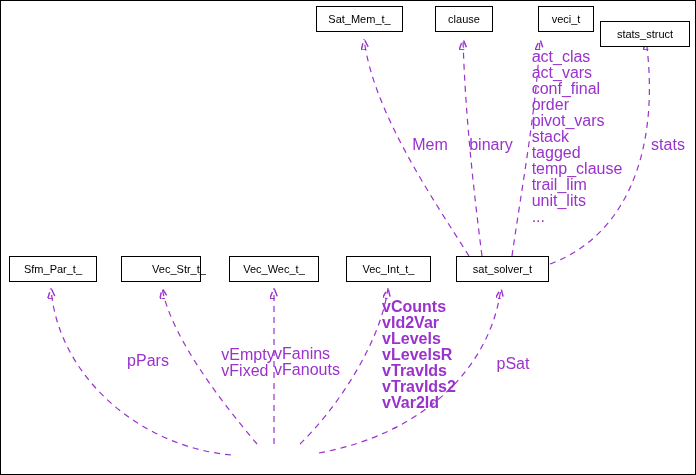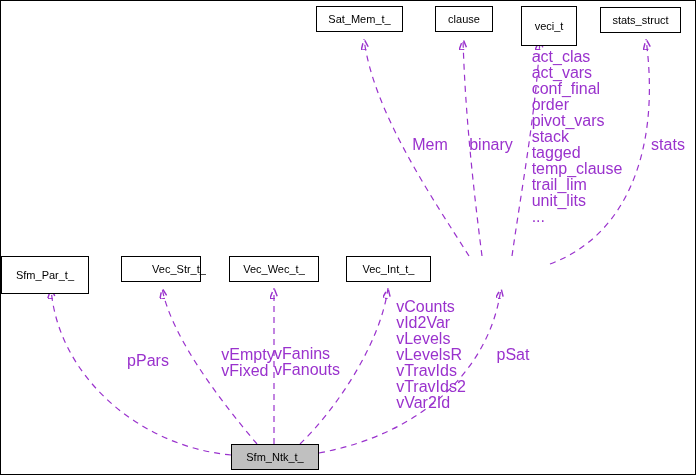--- a/index.html
+++ b/index.html
@@ -66,51 +66,51 @@
     <path d="M 549 263 C 625 235 660 150 645 38" marker-end="url(#arrow)"></path>
     <path d="M 230 454 C 135 445 56 372 50 287" marker-end="url(#arrow)"></path>
     <path d="M 256 443 C 218 398 170 335 161 287" marker-end="url(#arrow)"></path>
     <path d="M 273 443 L 273 287" marker-end="url(#arrow)"></path>
     <path d="M 299 443 C 338 405 380 340 387 287" marker-end="url(#arrow)"></path>
     <path d="M 318 452 C 425 432 490 365 500 287" marker-end="url(#arrow)"></path>
   </svg>
 
   <div class="node" style="left:315px; top:5px; width:87px; height:26px;">Sat_Mem_t_</div>
   <div class="node" style="left:434px; top:5px; width:58px; height:26px;">clause</div>
-  <div class="node" style="left:520px; top:5px; width:56px; height:40px;">veci_t</div>
-  <div class="node" style="left:599px; top:6px; width:81px; height:26px;">stats_struct</div>
+  <div class="node" style="left:537px; top:5px; width:56px; height:26px;">veci_t</div>
+  <div class="node" style="left:599px; top:20px; width:90px; height:26px;">stats_struct</div>
 
-  <div class="node" style="left:0; top:255px; width:88px; height:38px;">Sfm_Par_t_</div>
+  <div class="node" style="left:8px; top:255px; width:88px; height:26px;">Sfm_Par_t_</div>
   <div class="node" style="left:120px; top:255px; width:80px; height:26px;padding-left:36px;">Vec_Str_t_</div>
   <div class="node" style="left:345px; top:255px; width:85px; height:26px;">Vec_Int_t_</div>
   <div class="node" style="left:228px; top:255px; width:90px; height:26px;">Vec_Wec_t_</div>
+  <div class="node" style="left:455px; top:255px; width:93px; height:26px;">sat_solver_t</div>
 
-  <div class="node current" style="left:230px; top:443px; width:88px; height:26px;">Sfm_Ntk_t_</div>
 
   <div class="edge-label" style="left:429px; top:144px;">Mem</div>
   <div class="edge-label" style="left:490px; top:144px;">binary</div>
   <div class="edge-label" style="left:576px; top:136px;">act_clas
 act_vars
 conf_final
 order
 pivot_vars
 stack
 tagged
 temp_clause
 trail_lim
 unit_lits
 ...</div>
   <div class="edge-label" style="left:667px; top:144px;">stats</div>
   <div class="edge-label" style="left:147px; top:360px;">pPars</div>
   <div class="edge-label" style="left:247px; top:362px;">vEmpty
 vFixed</div>
   <div class="edge-label" style="left:306px; top:361px;">vFanins
 vFanouts</div>
-  <div class="edge-label" style="left:430px; top:354px;">vCounts
+  <div class="edge-label" style="left:418px; top:354px;font-weight:bold;">vCounts
 vId2Var
 vLevels
 vLevelsR
 vTravIds
 vTravIds2
 vVar2Id</div>
-  <div class="edge-label" style="left:512px; top:354px;">pSat</div>
+  <div class="edge-label" style="left:512px; top:363px;">pSat</div>
 
 </div>
 
 </body></html>

